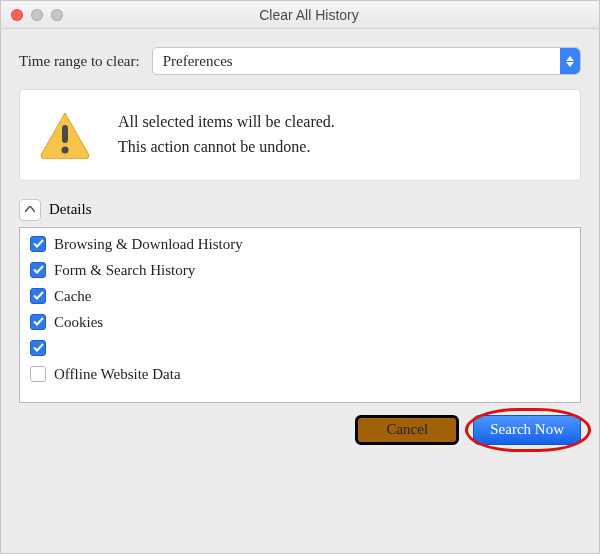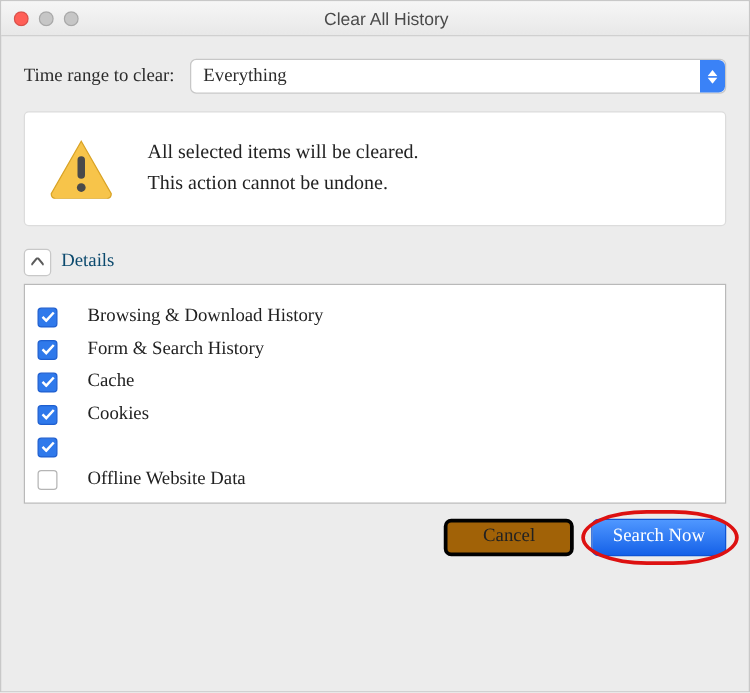--- a/index.html
+++ b/index.html
@@ -124,32 +124,32 @@
     }
     .disclosure-btn {
       width: 22px; height: 22px;
       background: #fff;
       border: 1px solid #c8c8c8;
       border-radius: 4px;
       display:flex;align-items:center;justify-content:center;
     }
     .details-label {
       font-size: 15px;
-      color: #0c4a6e;
+      color: #000000;
     }
 
     .details-list {
       background: #fff;
       border: 1px solid #b9b9b9;
       padding: 8px 10px 10px 10px;
     }
     .check-row {
       display: flex;
-      align-items: flex-end;
-      gap: 24px;
+      align-items: flex-start;
+      gap: 8px;
       height: 26px;
     }
     .cbox {
       width: 16px; height: 16px;
       border-radius: 3px;
       display:flex;align-items:center;justify-content:center;
       flex-shrink:0;
     }
     .cbox.checked { background:#2f79eb; border:1px solid #1f5fcf; }
     .cbox.unchecked { background:#fff; border:1px solid #b5b5b5; }
@@ -198,21 +198,21 @@
       <div class="tl tl-max"></div>
     </div>
     <div class="title">Clear All History</div>
   </div>
 
   <div class="content">
 
     <div class="row-range">
       <span class="range-label">Time range to clear:</span>
       <div class="select">
-        <span>Everything</span>
+        <span>Preferences</span>
         <span class="select-arrows">
           <svg width="8" height="5" viewBox="0 0 8 5">
               <path d="M0 5 L4 0 L8 5 Z" fill="#fff"></path>
             </svg>
           <svg width="8" height="5" viewBox="0 0 8 5">
               <path d="M0 0 L4 5 L8 0 Z" fill="#fff"></path>
             </svg>
         </span>
       </div>
     </div>

